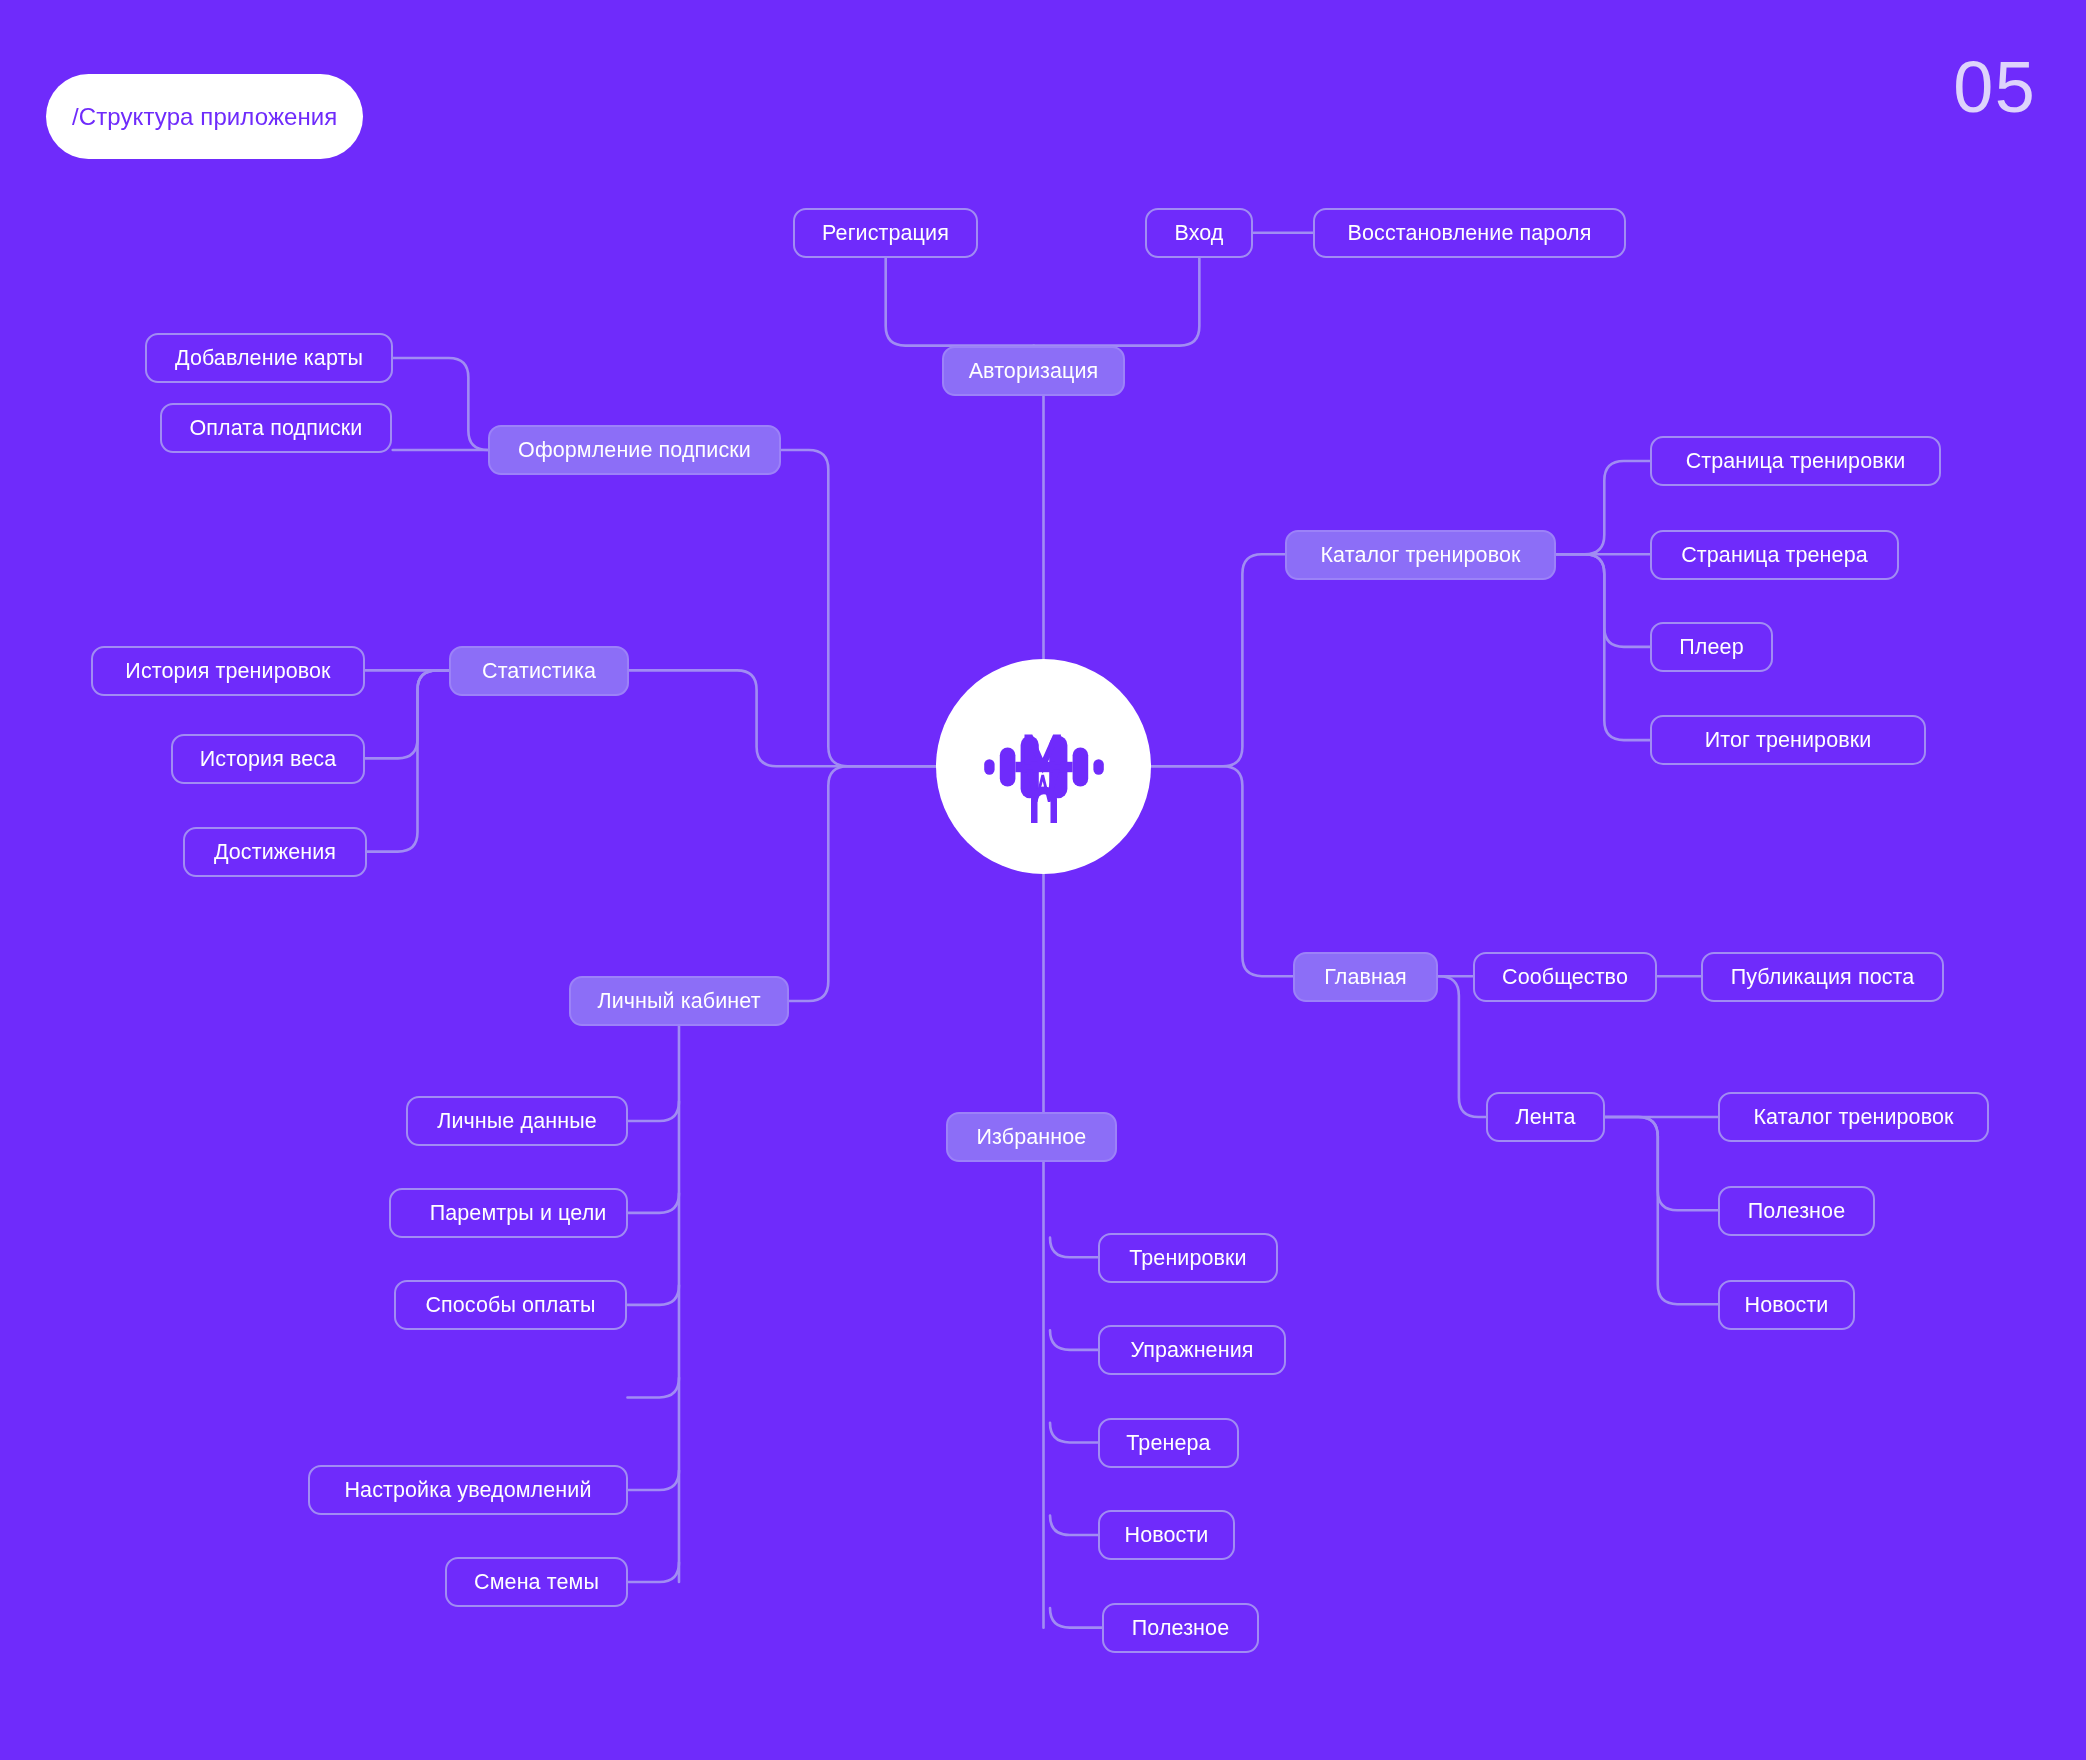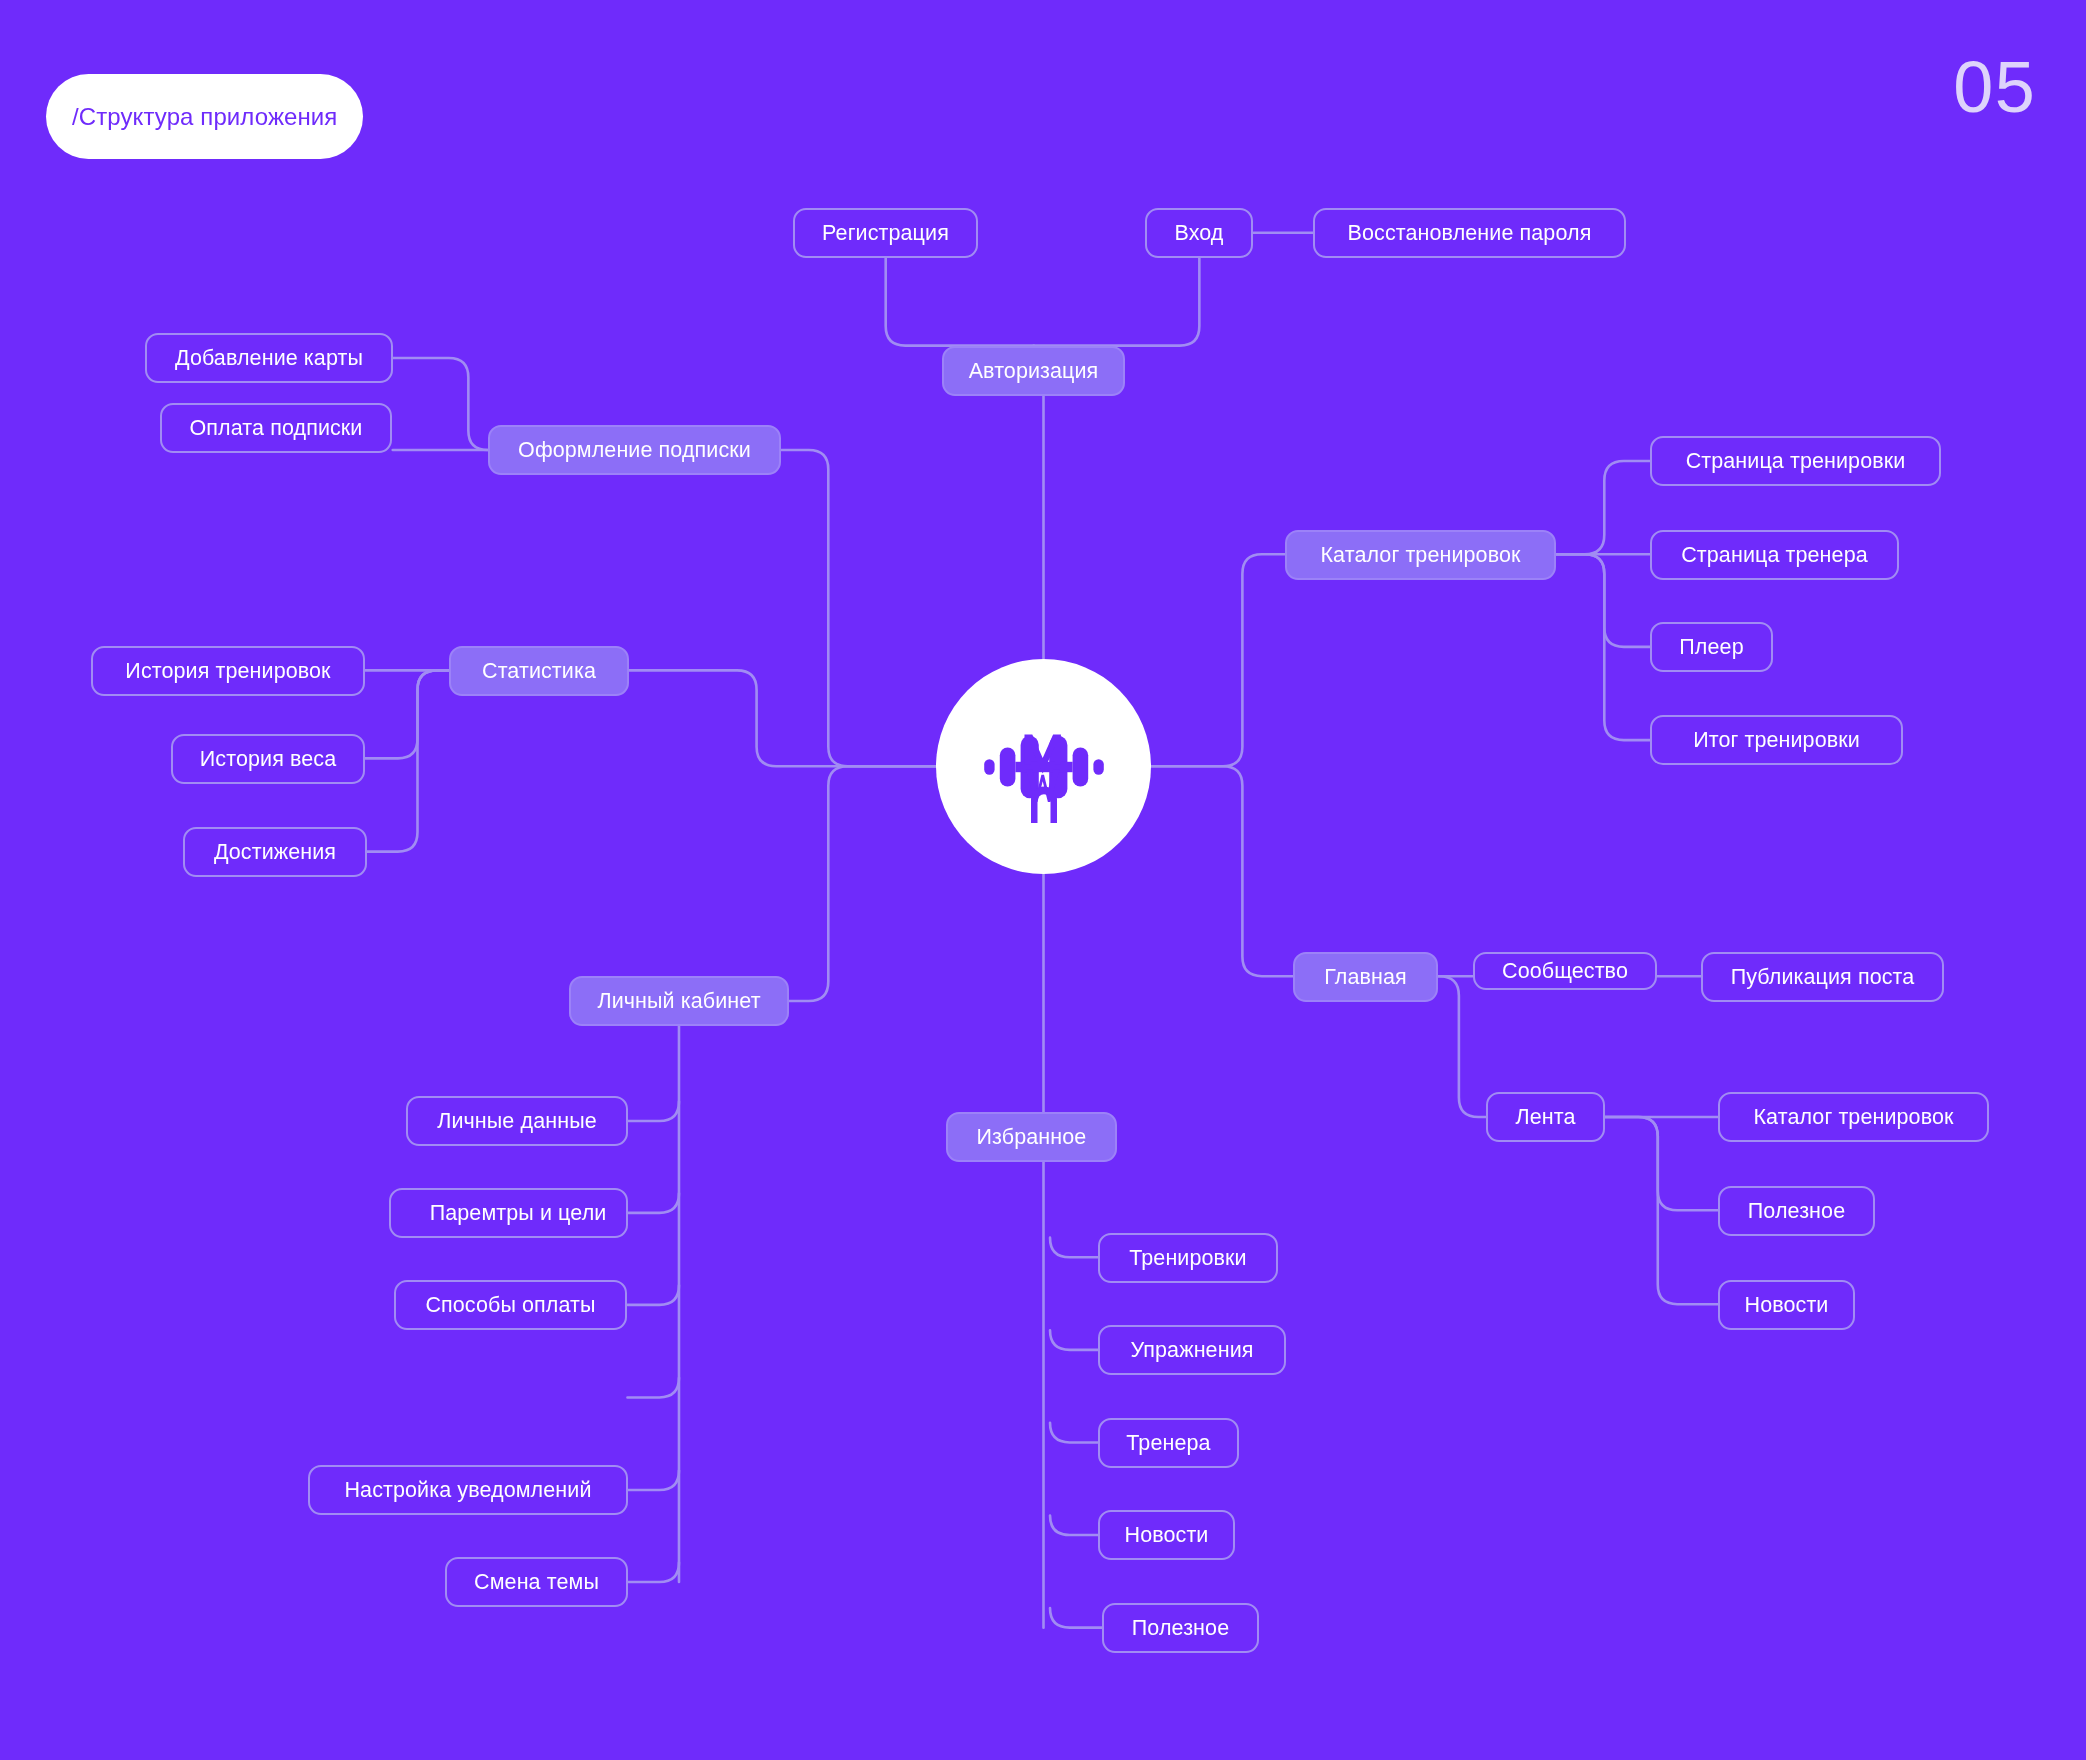--- a/index.html
+++ b/index.html
@@ -229,27 +229,27 @@
     </div>
     <div class="node" style="left: 1650px; top: 436px; width: 291px; height: 50px;">
       <span>Страница тренировки</span>
     </div>
     <div class="node" style="left: 1650px; top: 530px; width: 249px; height: 50px;">
       <span>Страница тренера</span>
     </div>
     <div class="node" style="left: 1650px; top: 622px; width: 123px; height: 50px;">
       <span>Плеер</span>
     </div>
-    <div class="node" style="left: 1650px; top: 715px; width: 253px; height: 50px;">
+    <div class="node" style="left: 1650px; top: 715px; width: 276px; height: 50px;">
       <span>Итог тренировки</span>
     </div>
     <div class="node filled" style="left: 1293px; top: 952px; width: 145px; height: 50px;">
       <span>Главная</span>
     </div>
-    <div class="node" style="left: 1473px; top: 952px; width: 184px; height: 38px;">
+    <div class="node" style="left: 1473px; top: 952px; width: 184px; height: 50px;">
       <span>Сообщество</span>
     </div>
     <div class="node" style="left: 1701px; top: 952px; width: 243px; height: 50px;">
       <span>Публикация поста</span>
     </div>
     <div class="node" style="left: 1486px; top: 1092px; width: 119px; height: 50px;">
       <span>Лента</span>
     </div>
     <div class="node" style="left: 1718px; top: 1092px; width: 271px; height: 50px;">
       <span>Каталог тренировок</span>

